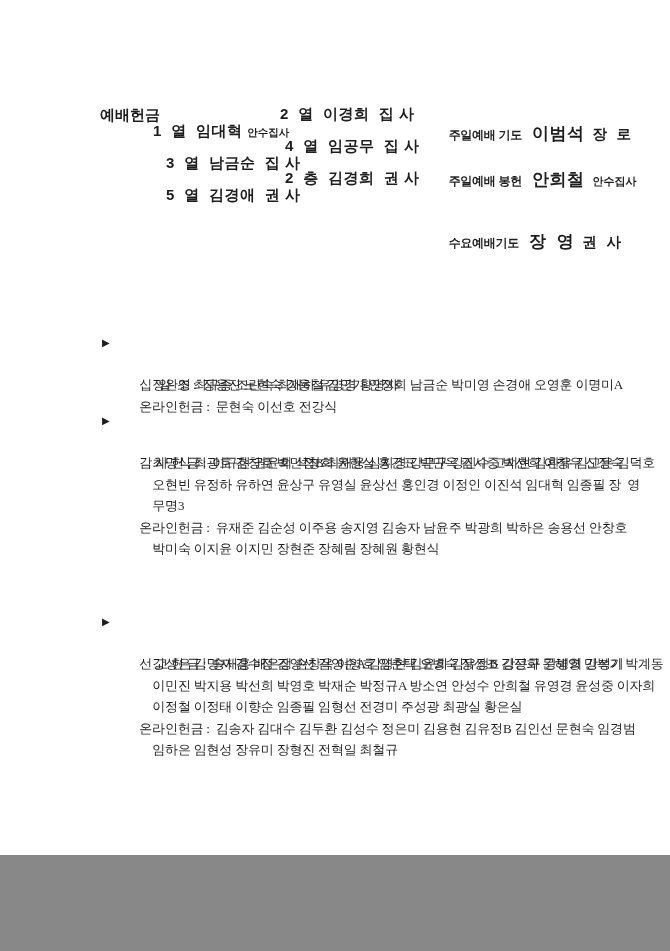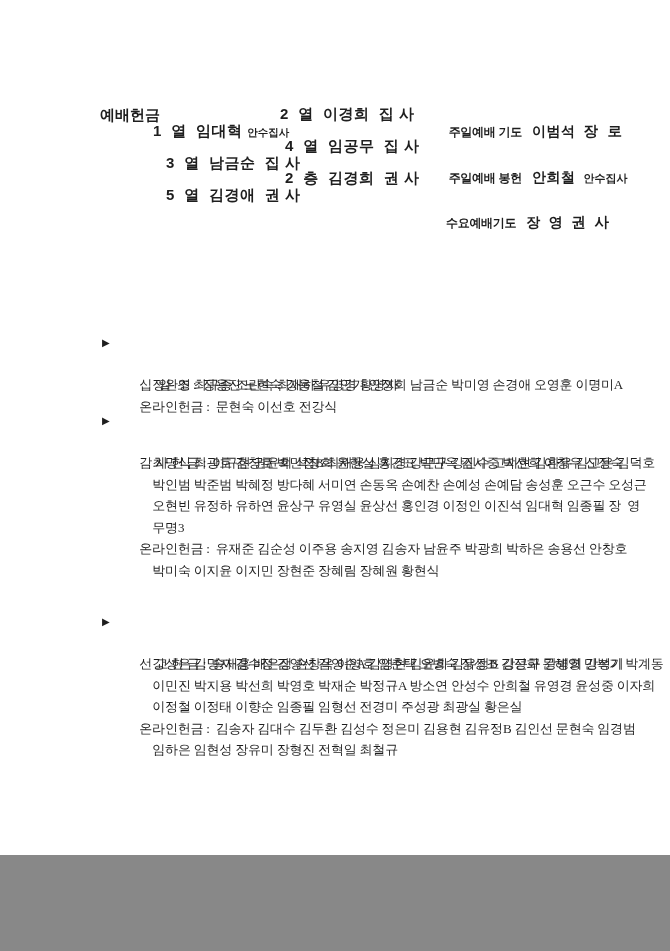--- a/index.html
+++ b/index.html
@@ -25,21 +25,21 @@
   }
   .off-row .c1 { display:inline-block; }
   .off-row .note { font-size:10.5px; font-weight:bold; letter-spacing:0; }
   .off-row .c2 { position:absolute; top:0; white-space:pre; }
 
   .duty-row {
     position:absolute; left:422px; white-space:pre;
     font-family:"Liberation Sans", sans-serif; font-weight:bold;
   }
   .duty-label { font-size:12px; letter-spacing:-0.3px; }
-  .duty-name  { font-size:14px; margin-left:10px; letter-spacing:0.5px; }
+  .duty-name  { font-size:17px; margin-left:10px; letter-spacing:0.5px; }
   .duty-title { font-size:14.5px; margin-left:8px; letter-spacing:0.5px; }
   .duty-title.small { font-size:11px; letter-spacing:0; }
 
   
   .section {
     position:absolute; left:121px; width:465px;
     font-size:13px; line-height:21.5px;
     letter-spacing:-0.2px;
   }
   .line { position:relative; white-space:pre; height:21.5px; }
@@ -71,21 +71,21 @@
       <span class="c1">5  열  김경애  권 사</span><span class="note"></span>
       <span class="c2" style="left:147px;">2  층  김경희  권 사</span>
     </div>
 
     <div class="duty-row" style="top:104px;">
       <span class="duty-label">주일예배 기도</span><span class="duty-name">이범석</span><span class="duty-title">장  로</span>
     </div>
     <div class="duty-row" style="top:150px;">
       <span class="duty-label">주일예배 봉헌</span><span class="duty-name">안희철</span><span class="duty-title small">안수집사</span>
     </div>
-    <div class="duty-row" style="top:195px;font-family:Liberation Serif, serif;">
+    <div class="duty-row" style="top:212px;">
       <span class="duty-label">수요예배기도</span><span class="duty-name">장  영</span><span class="duty-title">권  사</span>
     </div>
   </div>
 
   <div class="section" style="top:331px;">
     <div class="line">
       <span class="marker">▶</span>
       <b>십  일  조 :</b><span class="t">정용진 노현숙 강용철 김인기 안정회 남금순 박미영 손경애 오영훈 이명미A</span>
     </div>
     <div class="line">
@@ -96,23 +96,20 @@
     </div>
   </div>
 
   <div class="section" style="top:409px;">
     <div class="line">
       <span class="marker">▶</span>
       <b>감 사 헌 금 :</b><span class="t">이규현 권윤회 석창회 윤한실 홍건표 박만옥 김시중 박선희 이창우 신정숙</span>
     </div>
     <div class="line">
       <b></b><span class="t">최명식 최광호 김창호 박민정B 최재웅 심지경 강근구 강진수 고지현 김환유 김고은 김덕호</span>
-    </div>
-    <div class="line">
-      <b></b><span class="t">박인범 박준범 박혜정 방다혜 서미연 손동옥 손예찬 손예성 손예담 송성훈 오근수 오성근</span>
     </div>
     <div class="line">
       <b></b><span class="t">오현빈 유정하 유하연 윤상구 유영실 윤상선 홍인경 이정인 이진석 임대혁 임종필 장  영</span>
     </div>
     <div class="line">
       <b></b><span class="t">무명3</span>
     </div>
     <div class="line">
       <b>온라인헌금 :</b><span class="t">유재준 김순성 이주용 송지영 김송자 남윤주 박광희 박하은 송용선 안창호</span>
     </div>

